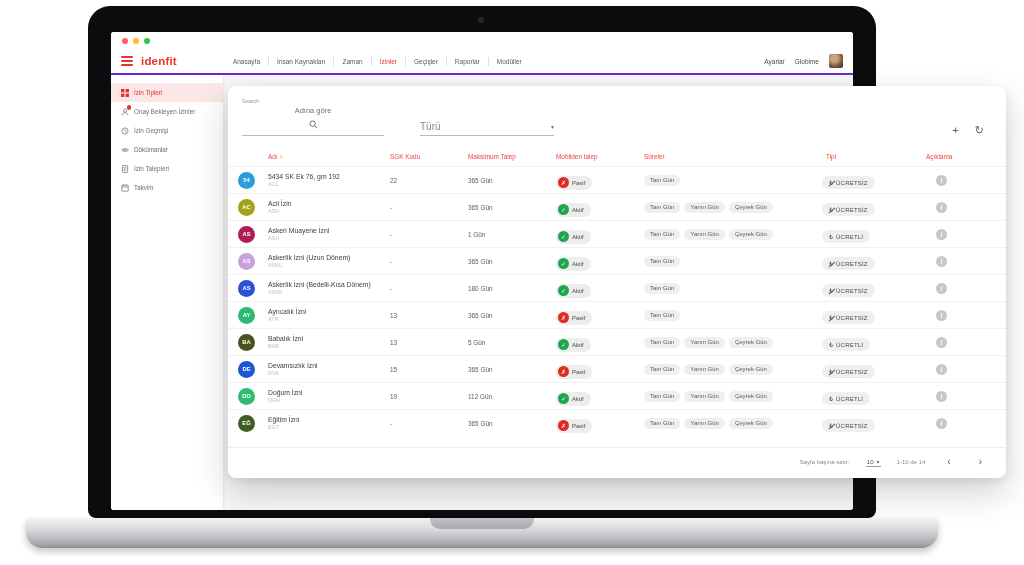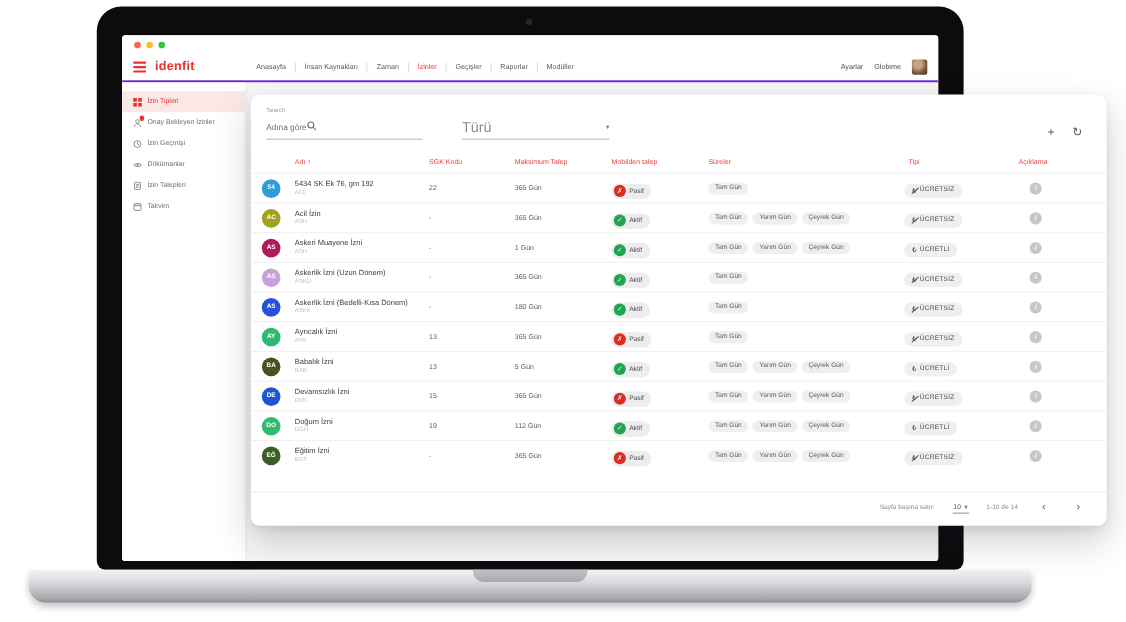--- a/index.html
+++ b/index.html
@@ -42,24 +42,24 @@
   .side-badge { position:absolute; right:-2px; top:-2px; width:4.5px; height:4.5px; border-radius:50%; background:#e8332c; }
 
   
   .card { position:absolute; left:228px; top:86px; width:778px; height:392px; background:#fff; border-radius:8px;
           box-shadow:0 14px 34px rgba(25,25,35,.20), 0 3px 8px rgba(0,0,0,.08);
           display:flex; flex-direction:column; padding-top:10px; z-index:2; }
 
   .toolbar { display:flex; align-items:flex-end; padding:2px 16px 10px 14px; }
   .search-group { width:142px; border-bottom:1px solid #b9b9b9; padding-bottom:2px; cursor:text; }
   .search-label { font-size:5.5px; color:#9a9a9a; margin-bottom:2px; }
-  .search-line { display:flex; align-items:center; justify-content:flex-start; }
+  .search-line { display:flex; align-items:center; justify-content:flex-end;flex-direction:column; }
   .search-value { font-size:7.5px; color:#707070; }
   .select-group { width:134px; margin-left:36px; border-bottom:1px solid #b9b9b9; padding-bottom:3px; display:flex; align-items:center; justify-content:space-between; cursor:pointer; }
-  .select-value { font-size:13px; color:#8a8a8a; }
+  .select-value { font-size:10px; color:#8a8a8a; }
   .caret { font-size:6px; color:#777; }
   .toolbar-actions { margin-left:auto; display:flex; align-items:center; gap:16px; padding-right:6px; }
   .icon-btn { color:#5f5f5f; font-size:11px; line-height:11px; cursor:pointer; }
 
   .grid { display:grid; grid-template-columns:30px 122px 78px 88px 88px 170px 112px 1fr; align-items:center; }
   .thead { padding:7px 10px 6px 10px; color:#ef423b; font-size:6.4px; }
   .thead .hname { display:flex; gap:2px; align-items:center; cursor:pointer; }
   .tipi-h { padding-left:12px; }
 
   .rows { }

